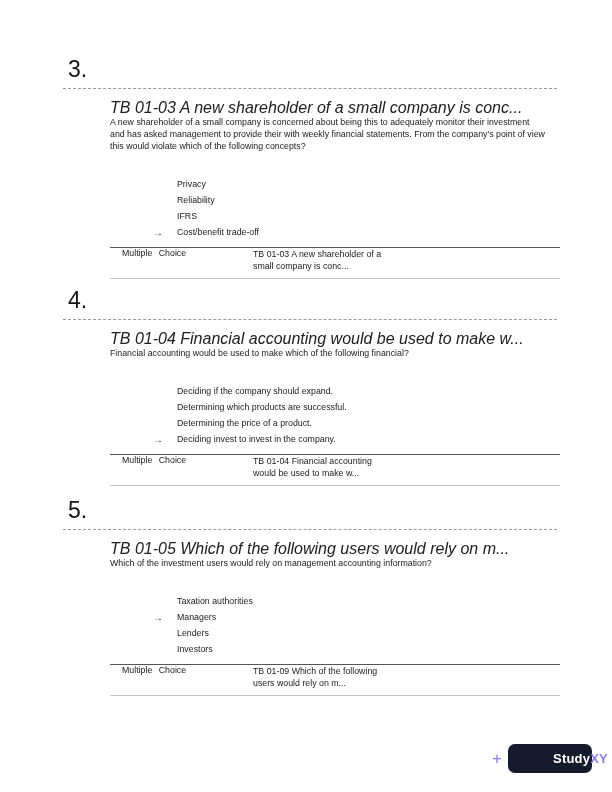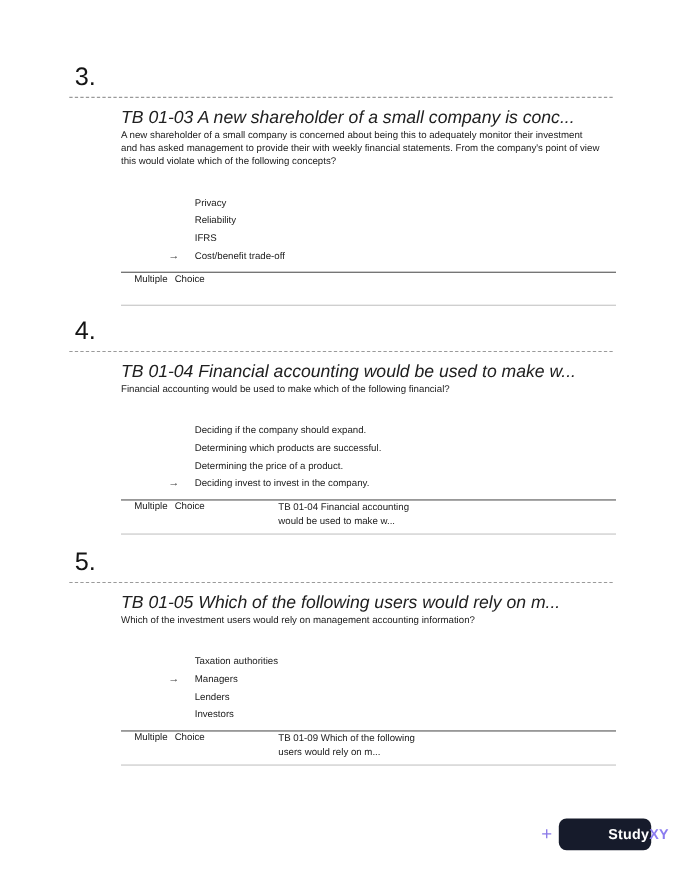--- a/index.html
+++ b/index.html
@@ -59,20 +59,24 @@
         <span class="marker"></span>
         <span>IFRS</span>
       </div>
       <div class="opt">
         <span class="marker">→</span>
         <span>Cost/benefit trade-off</span>
       </div>
     </div>
     <div class="meta-table">
       <div class="meta-type">Multiple Choice</div>
+      <div class="meta-ref">
+        <div>TB 01-03 A new shareholder of a</div>
+        <div>small company is conc...</div>
+      </div>
     </div>
   </div>
 </div>
 
 <div class="section" id="sec-1">
   <div class="qnum">4.</div>
   <hr class="divider">
   <div class="content">
     <div class="qtitle">TB 01-04 Financial accounting would be used to make w...</div>
     <div class="qbody">

